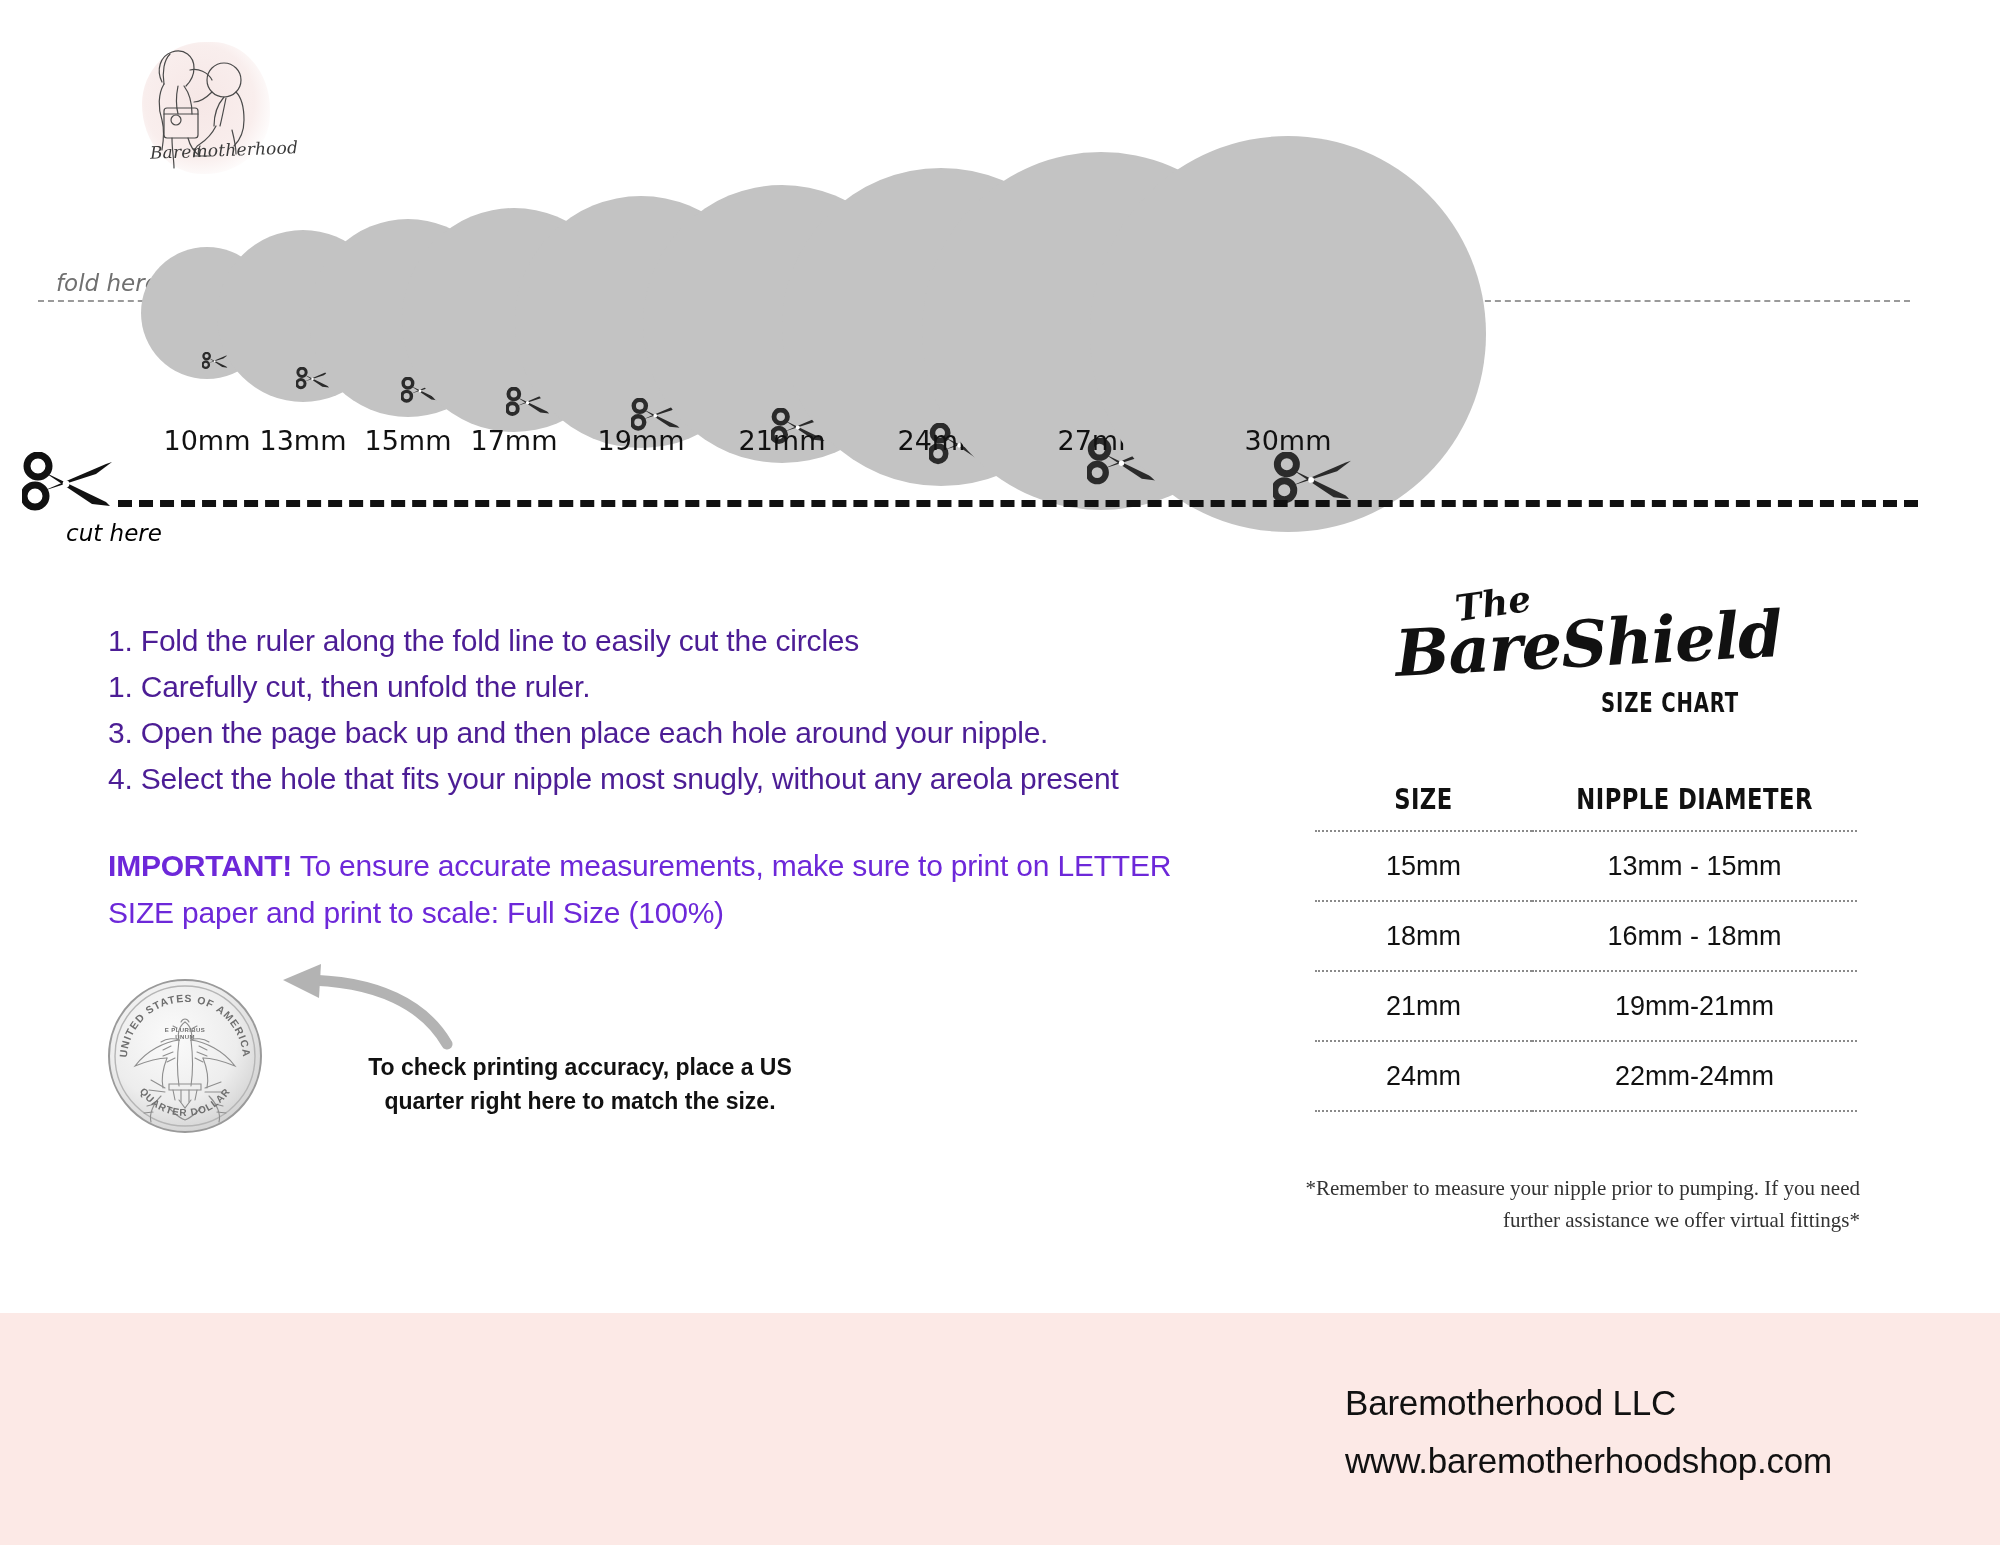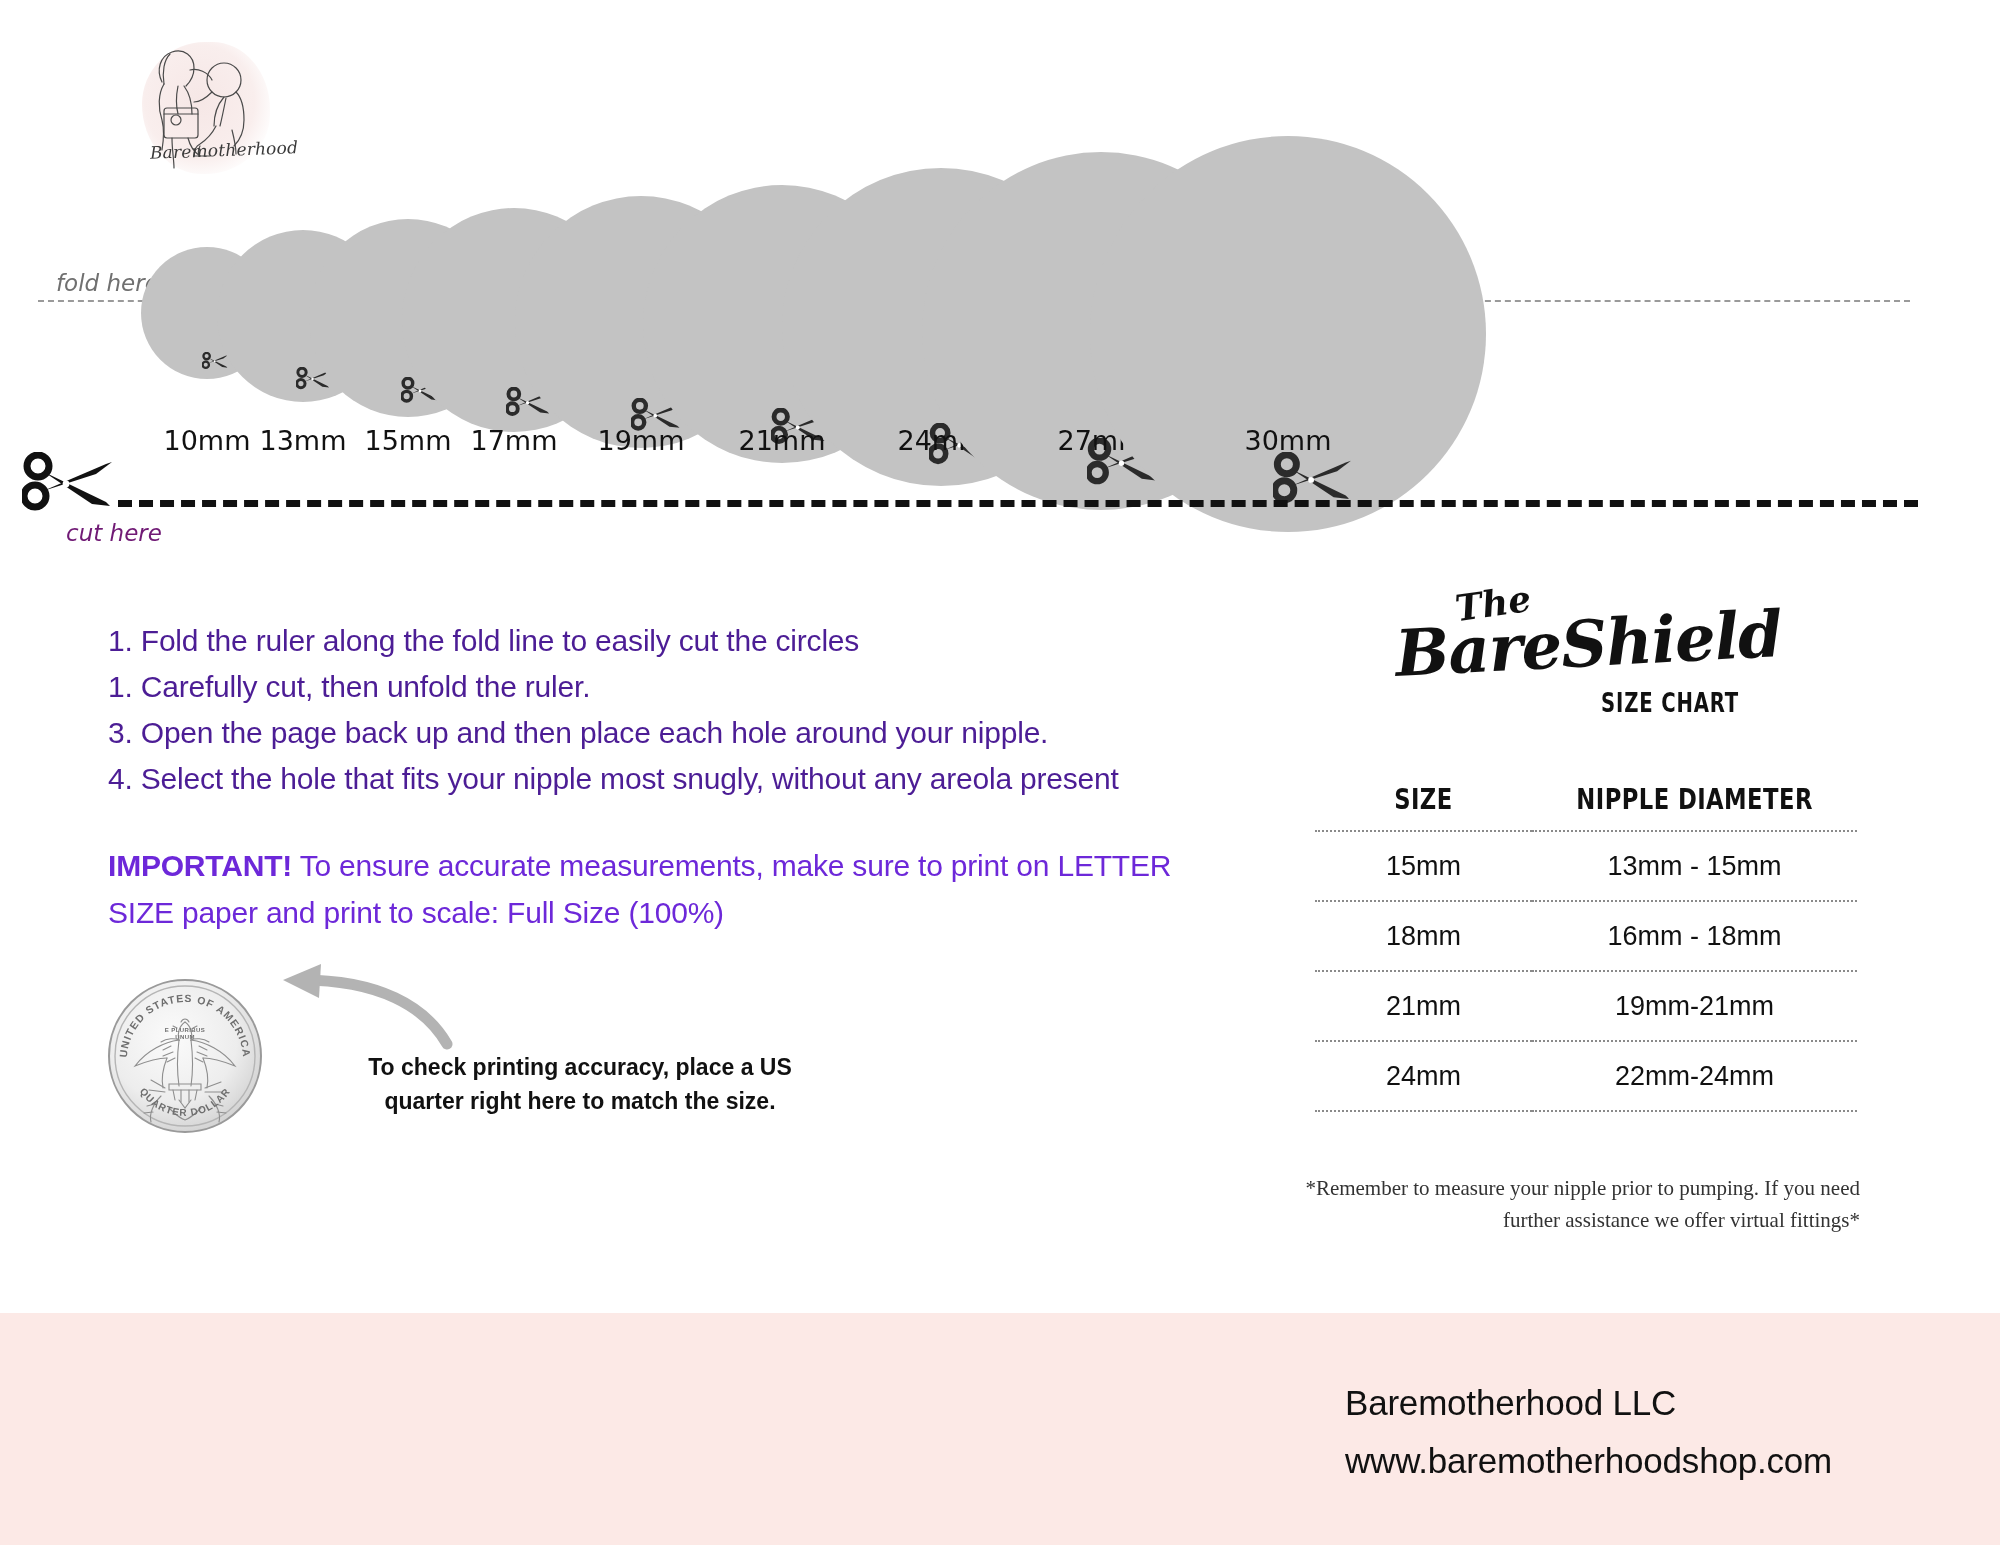--- a/index.html
+++ b/index.html
@@ -118,21 +118,21 @@
     width: 96px;
     height: 62px;
   }
   #cut-label {
     position: absolute;
     left: 66px;
     top: 520px;
     font-family: "DejaVu Sans", sans-serif;
     font-style: italic;
     font-size: 23px;
-    color: #701a75;
+    color: #000000;
   }
 
   
   #instructions {
     position: absolute;
     left: 108px;
     top: 618px;
     width: 1110px;
   }
   #instructions .step {

